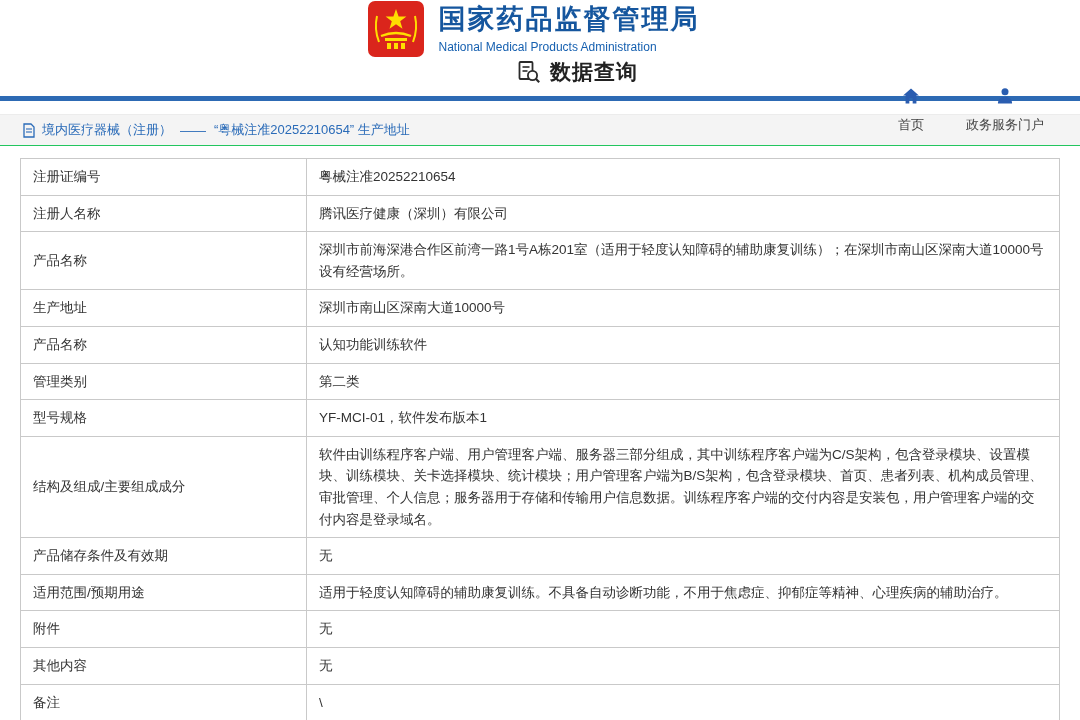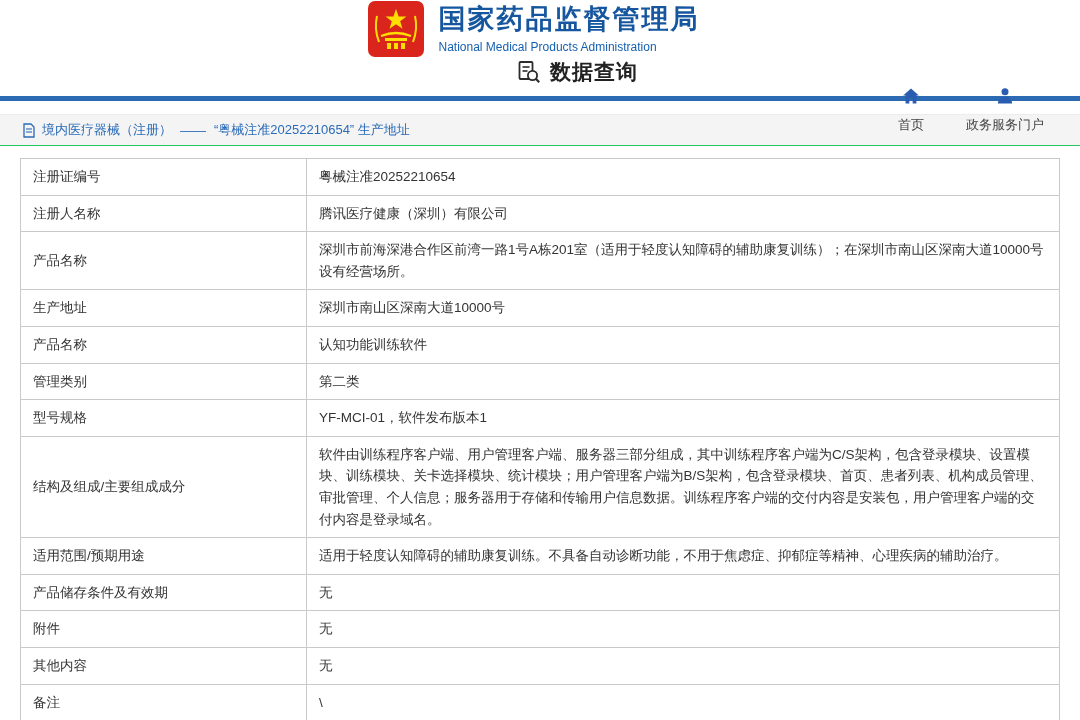--- a/index.html
+++ b/index.html
@@ -141,26 +141,26 @@
       </tr>
       <tr>
         <td class="lbl">型号规格</td>
         <td class="val">YF-MCI-01，软件发布版本1</td>
       </tr>
       <tr>
         <td class="lbl">结构及组成/主要组成成分</td>
         <td class="val">软件由训练程序客户端、用户管理客户端、服务器三部分组成，其中训练程序客户端为C/S架构，包含登录模块、设置模块、训练模块、关卡选择模块、统计模块；用户管理客户端为B/S架构，包含登录模块、首页、患者列表、机构成员管理、审批管理、个人信息；服务器用于存储和传输用户信息数据。训练程序客户端的交付内容是安装包，用户管理客户端的交付内容是登录域名。</td>
       </tr>
       <tr>
+        <td class="lbl">产品储存条件及有效期</td>
+        <td class="val">无</td>
+      </tr>
+      <tr>
         <td class="lbl">适用范围/预期用途</td>
         <td class="val">适用于轻度认知障碍的辅助康复训练。不具备自动诊断功能，不用于焦虑症、抑郁症等精神、心理疾病的辅助治疗。</td>
-      </tr>
-      <tr>
-        <td class="lbl">产品储存条件及有效期</td>
-        <td class="val">无</td>
       </tr>
       <tr>
         <td class="lbl">附件</td>
         <td class="val">无</td>
       </tr>
       <tr>
         <td class="lbl">其他内容</td>
         <td class="val">无</td>
       </tr>
       <tr>

